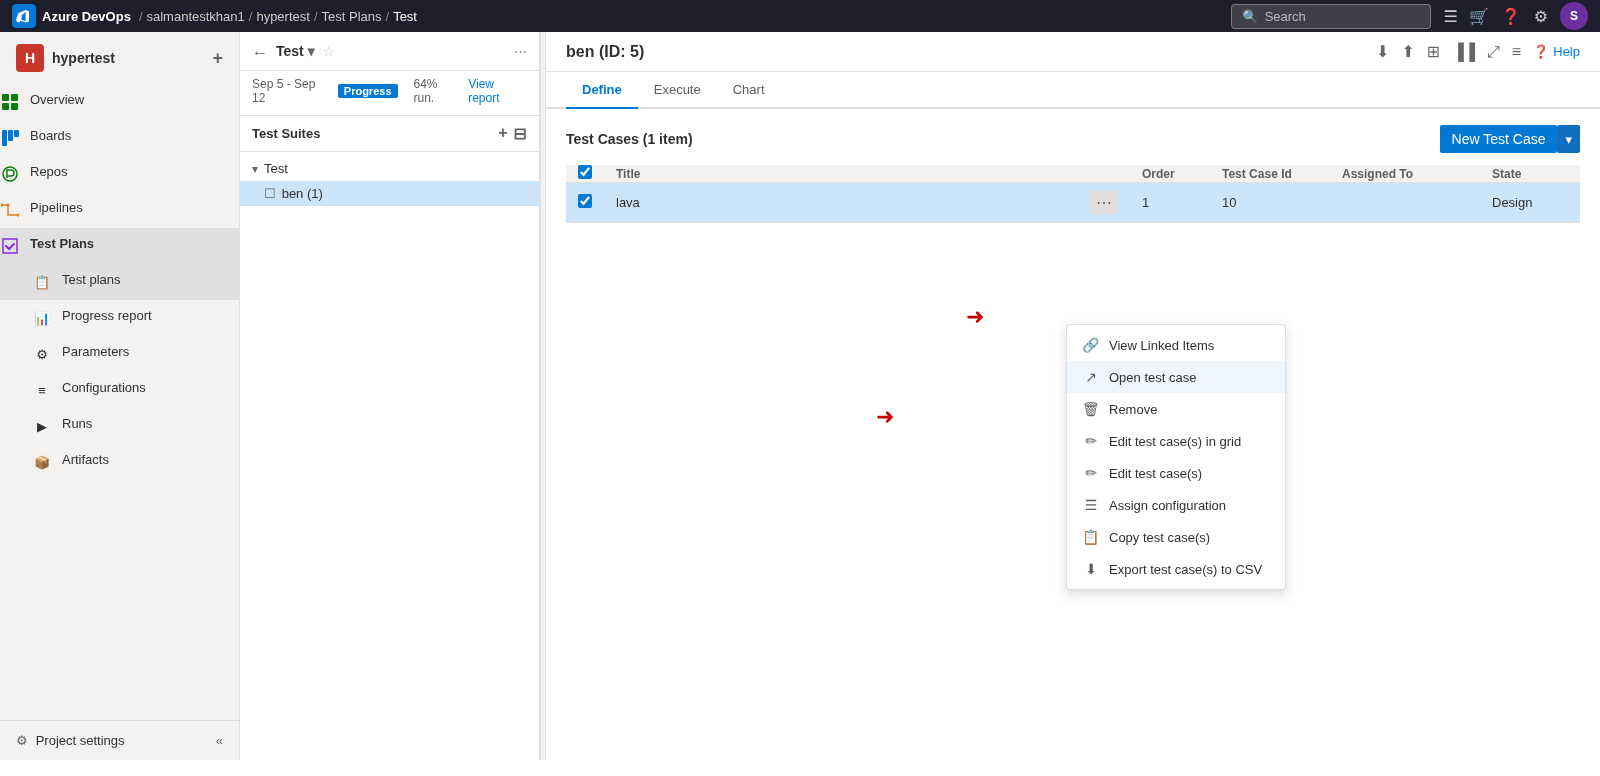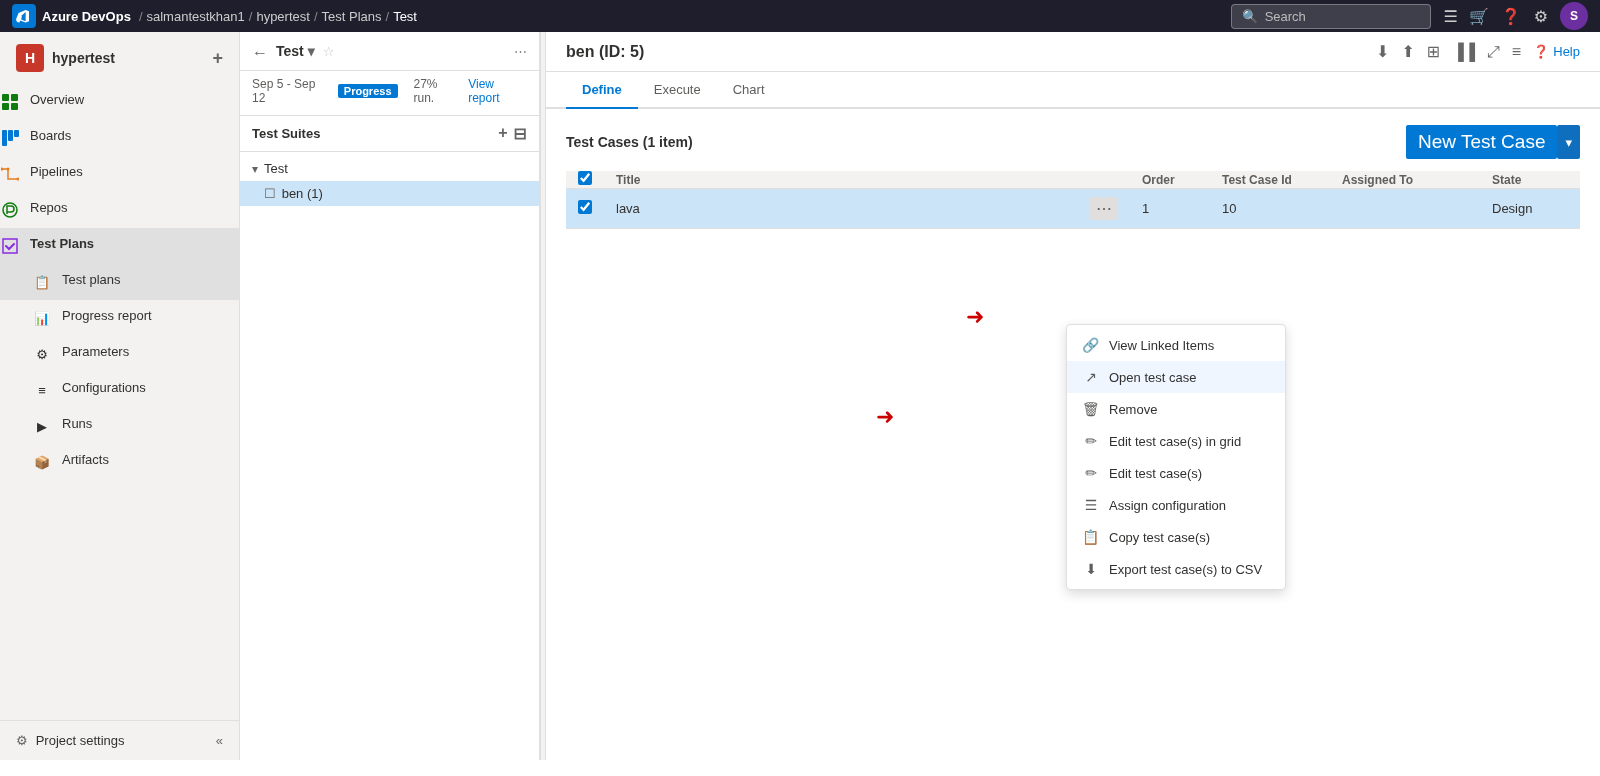--- a/index.html
+++ b/index.html
@@ -72,21 +72,21 @@
 
     
     .tabs-bar { display: flex; align-items: center; padding: 0 20px; border-bottom: 2px solid #e1dfdd; }
     .tab { padding: 10px 16px; font-size: 13px; cursor: pointer; color: #605e5c; border-bottom: 2px solid transparent; margin-bottom: -2px; }
     .tab.active { color: #0078d4; border-bottom: 2px solid #0078d4; font-weight: 600; }
 
     
     .content-area { flex: 1; overflow: auto; padding: 16px 20px; position: relative; }
     .test-cases-header { display: flex; align-items: center; justify-content: space-between; margin-bottom: 12px; }
     .test-cases-title { font-size: 14px; font-weight: 600; }
-    .new-test-btn { display: flex; align-items: center; background: #0078d4; color: #fff; border: none; padding: 6px 12px; font-size: 19px; border-radius: 2px; cursor: pointer; gap: 4px; }
+    .new-test-btn { display: flex; align-items: center; background: #0078d4; color: #fff; border: none; padding: 6px 12px; font-size: 14px; border-radius: 2px; cursor: pointer; gap: 4px; }
     .new-test-btn-arrow { background: #106ebe; color: #fff; border: none; padding: 6px 8px; font-size: 13px; border-radius: 2px; cursor: pointer; }
 
     
     .test-table { width: 100%; border-collapse: collapse; }
     .test-table th { background: #f3f2f1; padding: 0 12px; text-align: left; font-size: 12px; font-weight: 600; color: #605e5c; border-bottom: 1px solid #e1dfdd; white-space: nowrap; }
     .test-table td { padding: 8px 12px; border-bottom: 1px solid #e1dfdd; font-size: 13px; }
     .test-table tr.selected td { background: #cce4f7; }
     .checkbox-cell { width: 30px; }
     .checkbox { width: 14px; height: 14px; accent-color: #0078d4; cursor: pointer; }
     .title-col { min-width: 300px; }
@@ -177,39 +177,39 @@
           <svg width="18" height="18" viewBox="0 0 18 18" fill="#0078d4">
               <rect x="1" y="1" width="5" height="16" rx="1"></rect>
               <rect x="7" y="1" width="5" height="11" rx="1"></rect>
               <rect x="13" y="1" width="5" height="7" rx="1"></rect>
             </svg>
         </div>
         <span>Boards</span>
       </div>
 
       <div class="sidebar-item">
+        <div class="item-icon icon-repos">
+          <svg width="18" height="18" viewBox="0 0 18 18" fill="none" stroke="#107c10" stroke-width="1.5">
+              <circle cx="9" cy="9" r="7"></circle>
+              <path d="M6 13 L6 5 L10 5 Q13 5 13 8 Q13 11 10 11 L6 11"></path>
+            </svg>
+        </div>
+        <span>Repos</span>
+      </div>
+
+      <div class="sidebar-item">
         <div class="item-icon">
           <svg width="18" height="18" viewBox="0 0 18 18" fill="none" stroke="#e67e22" stroke-width="1.5">
               <path d="M1 4 h6 v10 h10"></path>
               <circle cx="1" cy="4" r="1.5" fill="#e67e22" stroke="none"></circle>
               <circle cx="7" cy="4" r="1.5" fill="#e67e22" stroke="none"></circle>
               <circle cx="17" cy="14" r="1.5" fill="#e67e22" stroke="none"></circle>
             </svg>
         </div>
         <span>Pipelines</span>
-      </div>
-
-      <div class="sidebar-item">
-        <div class="item-icon icon-repos">
-          <svg width="18" height="18" viewBox="0 0 18 18" fill="none" stroke="#107c10" stroke-width="1.5">
-              <circle cx="9" cy="9" r="7"></circle>
-              <path d="M6 13 L6 5 L10 5 Q13 5 13 8 Q13 11 10 11 L6 11"></path>
-            </svg>
-        </div>
-        <span>Repos</span>
       </div>
 
       <div class="sidebar-item active">
         <div class="item-icon">
           <svg width="18" height="18" viewBox="0 0 18 18" fill="#8a2be2">
               <path d="M2 2 h14 v14 H2 Z" fill="none" stroke="#8a2be2" stroke-width="1.5"></path>
               <path d="M5 9 l3 3 5-5" stroke="#8a2be2" stroke-width="2" fill="none" stroke-linecap="round"></path>
             </svg>
         </div>
         <span>Test Plans</span>
@@ -260,21 +260,21 @@
         <span>Test</span>
         <span class="dropdown-arrow">▾</span>
       </span>
       <span class="star-icon">☆</span>
       <span class="more-icon">⋯</span>
     </div>
     <div class="plan-info">
       <span>Sep 5 - Sep 12</span>
       <span class="current-badge">Progress</span>
       <br>
-      <span>27% run.</span>
+      <span>64% run.</span>
       <a class="view-report" href="#">View report</a>
     </div>
     <div class="suites-header">
       <span>Test Suites</span>
       <div class="suites-actions">
         <span class="suite-action-btn">+</span>
         <span class="suite-action-btn">⊟</span>
       </div>
     </div>
     <div class="suite-tree">

